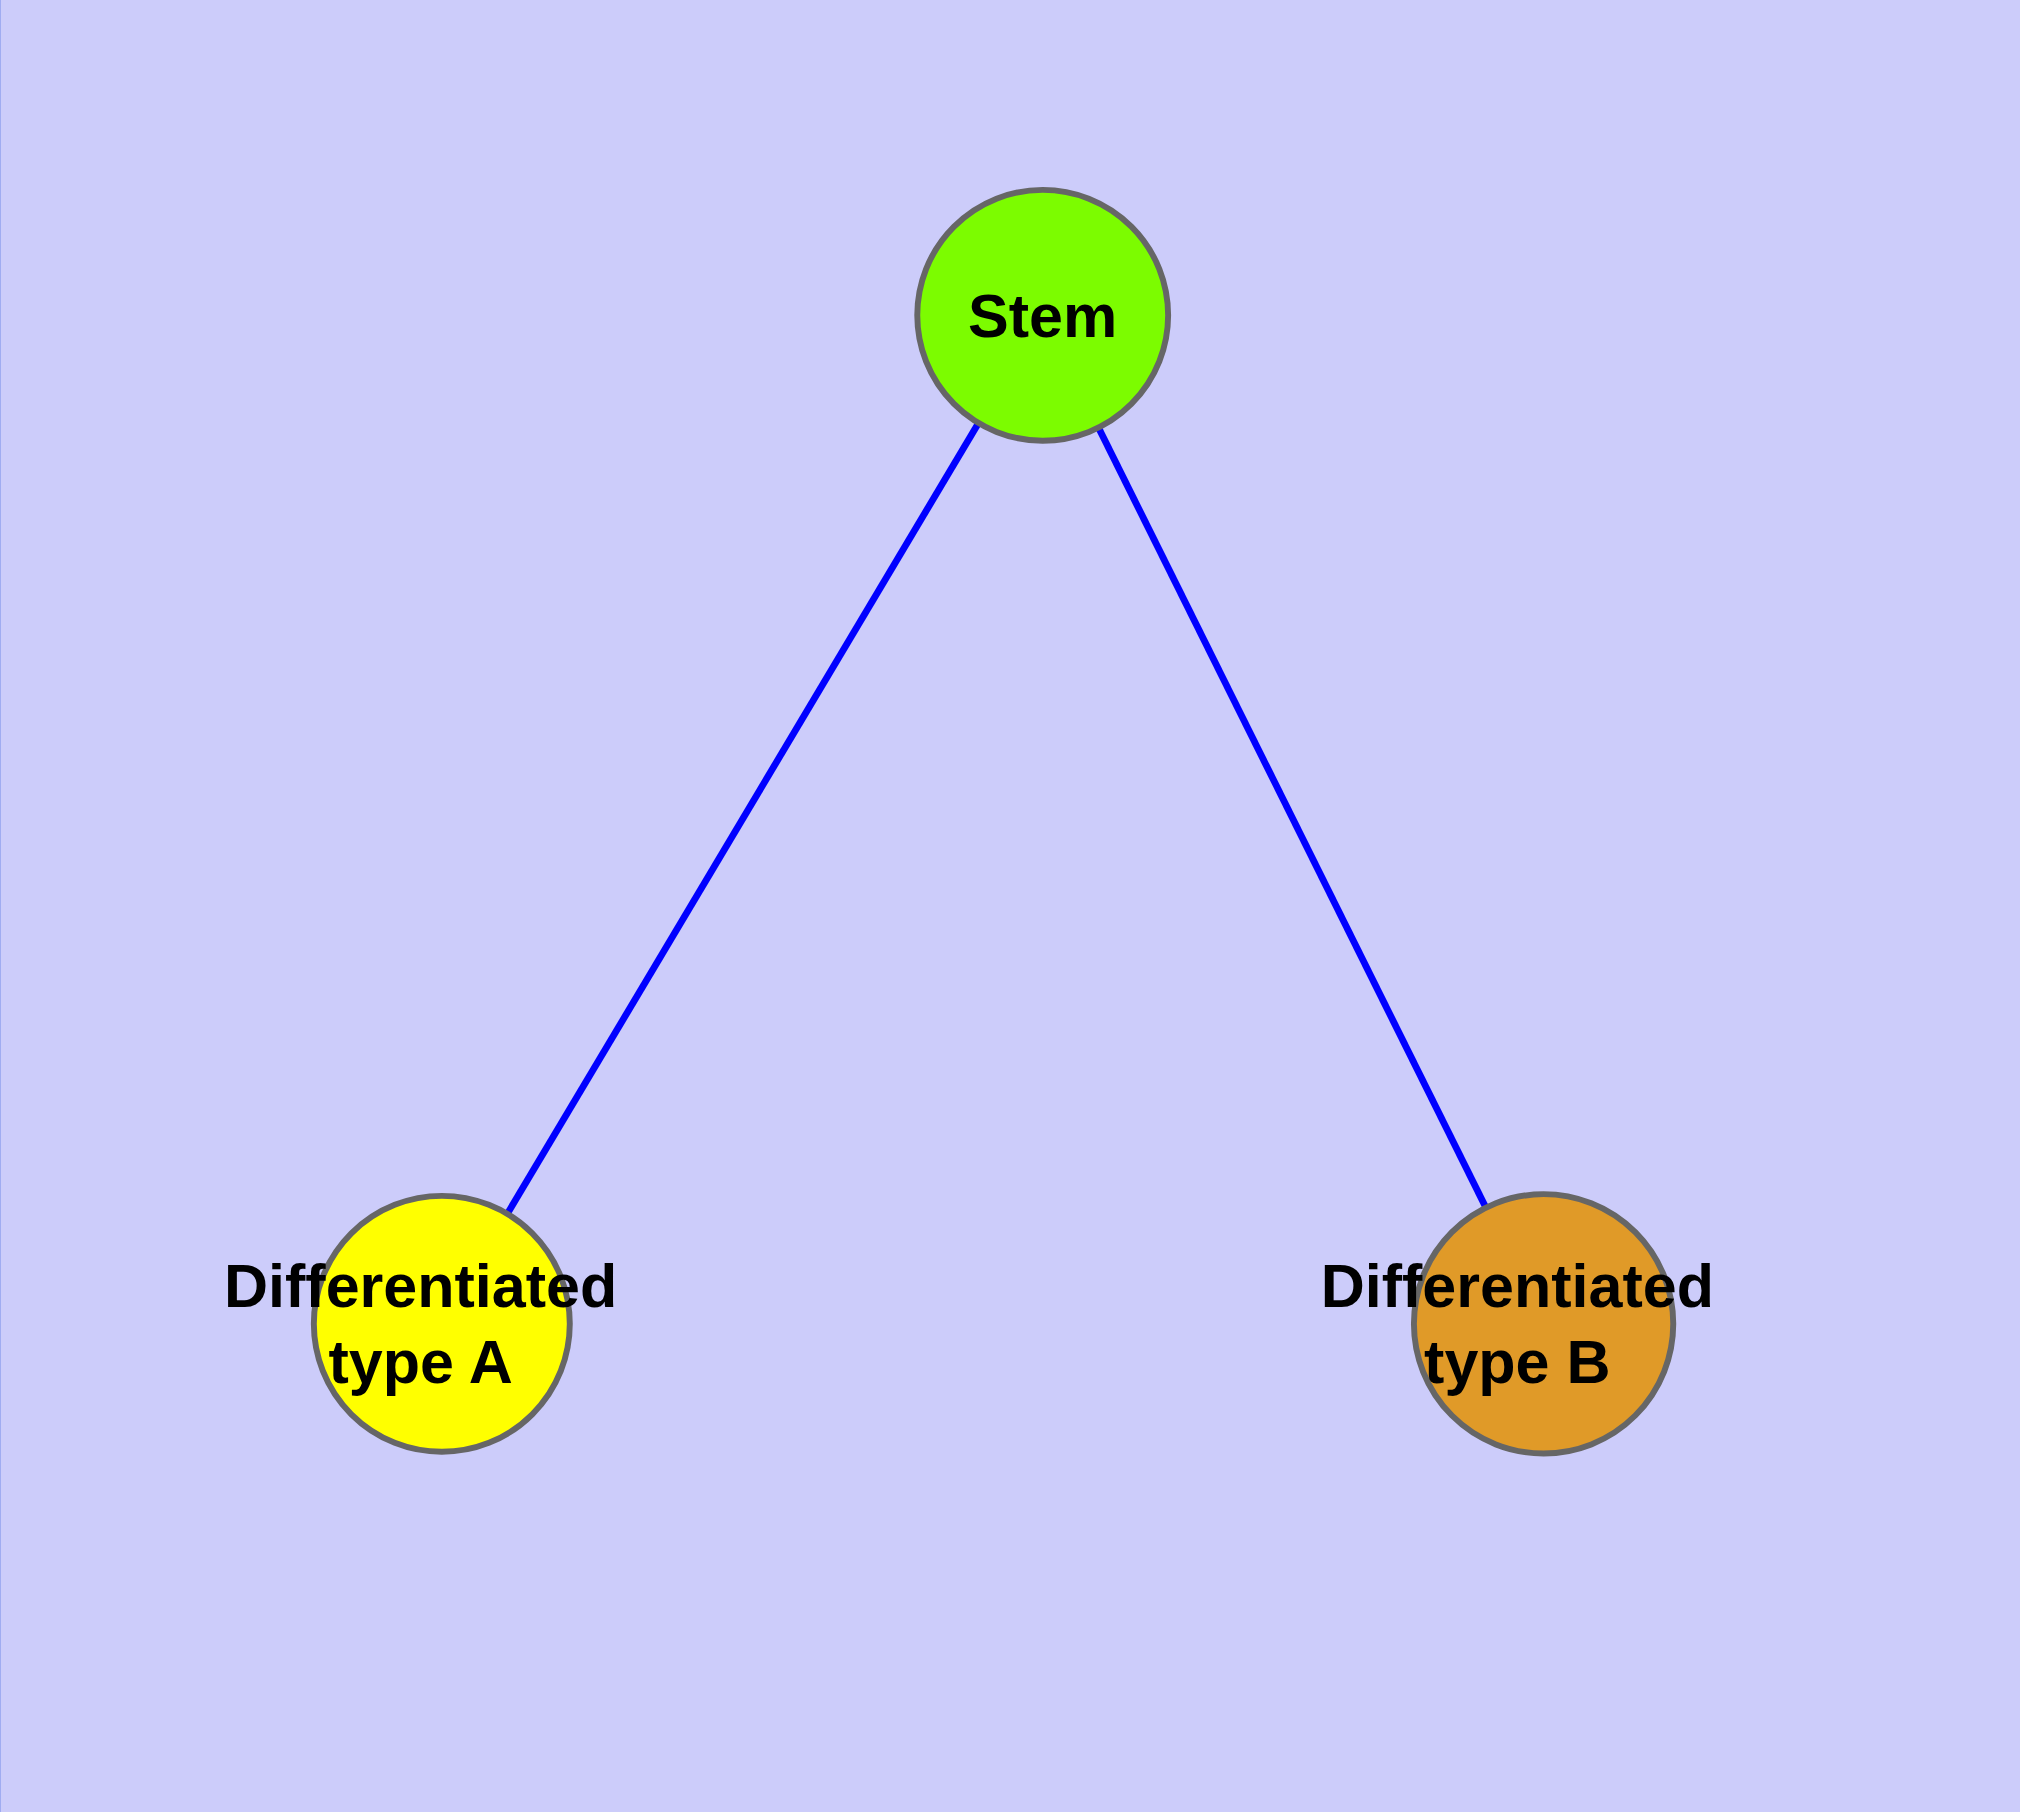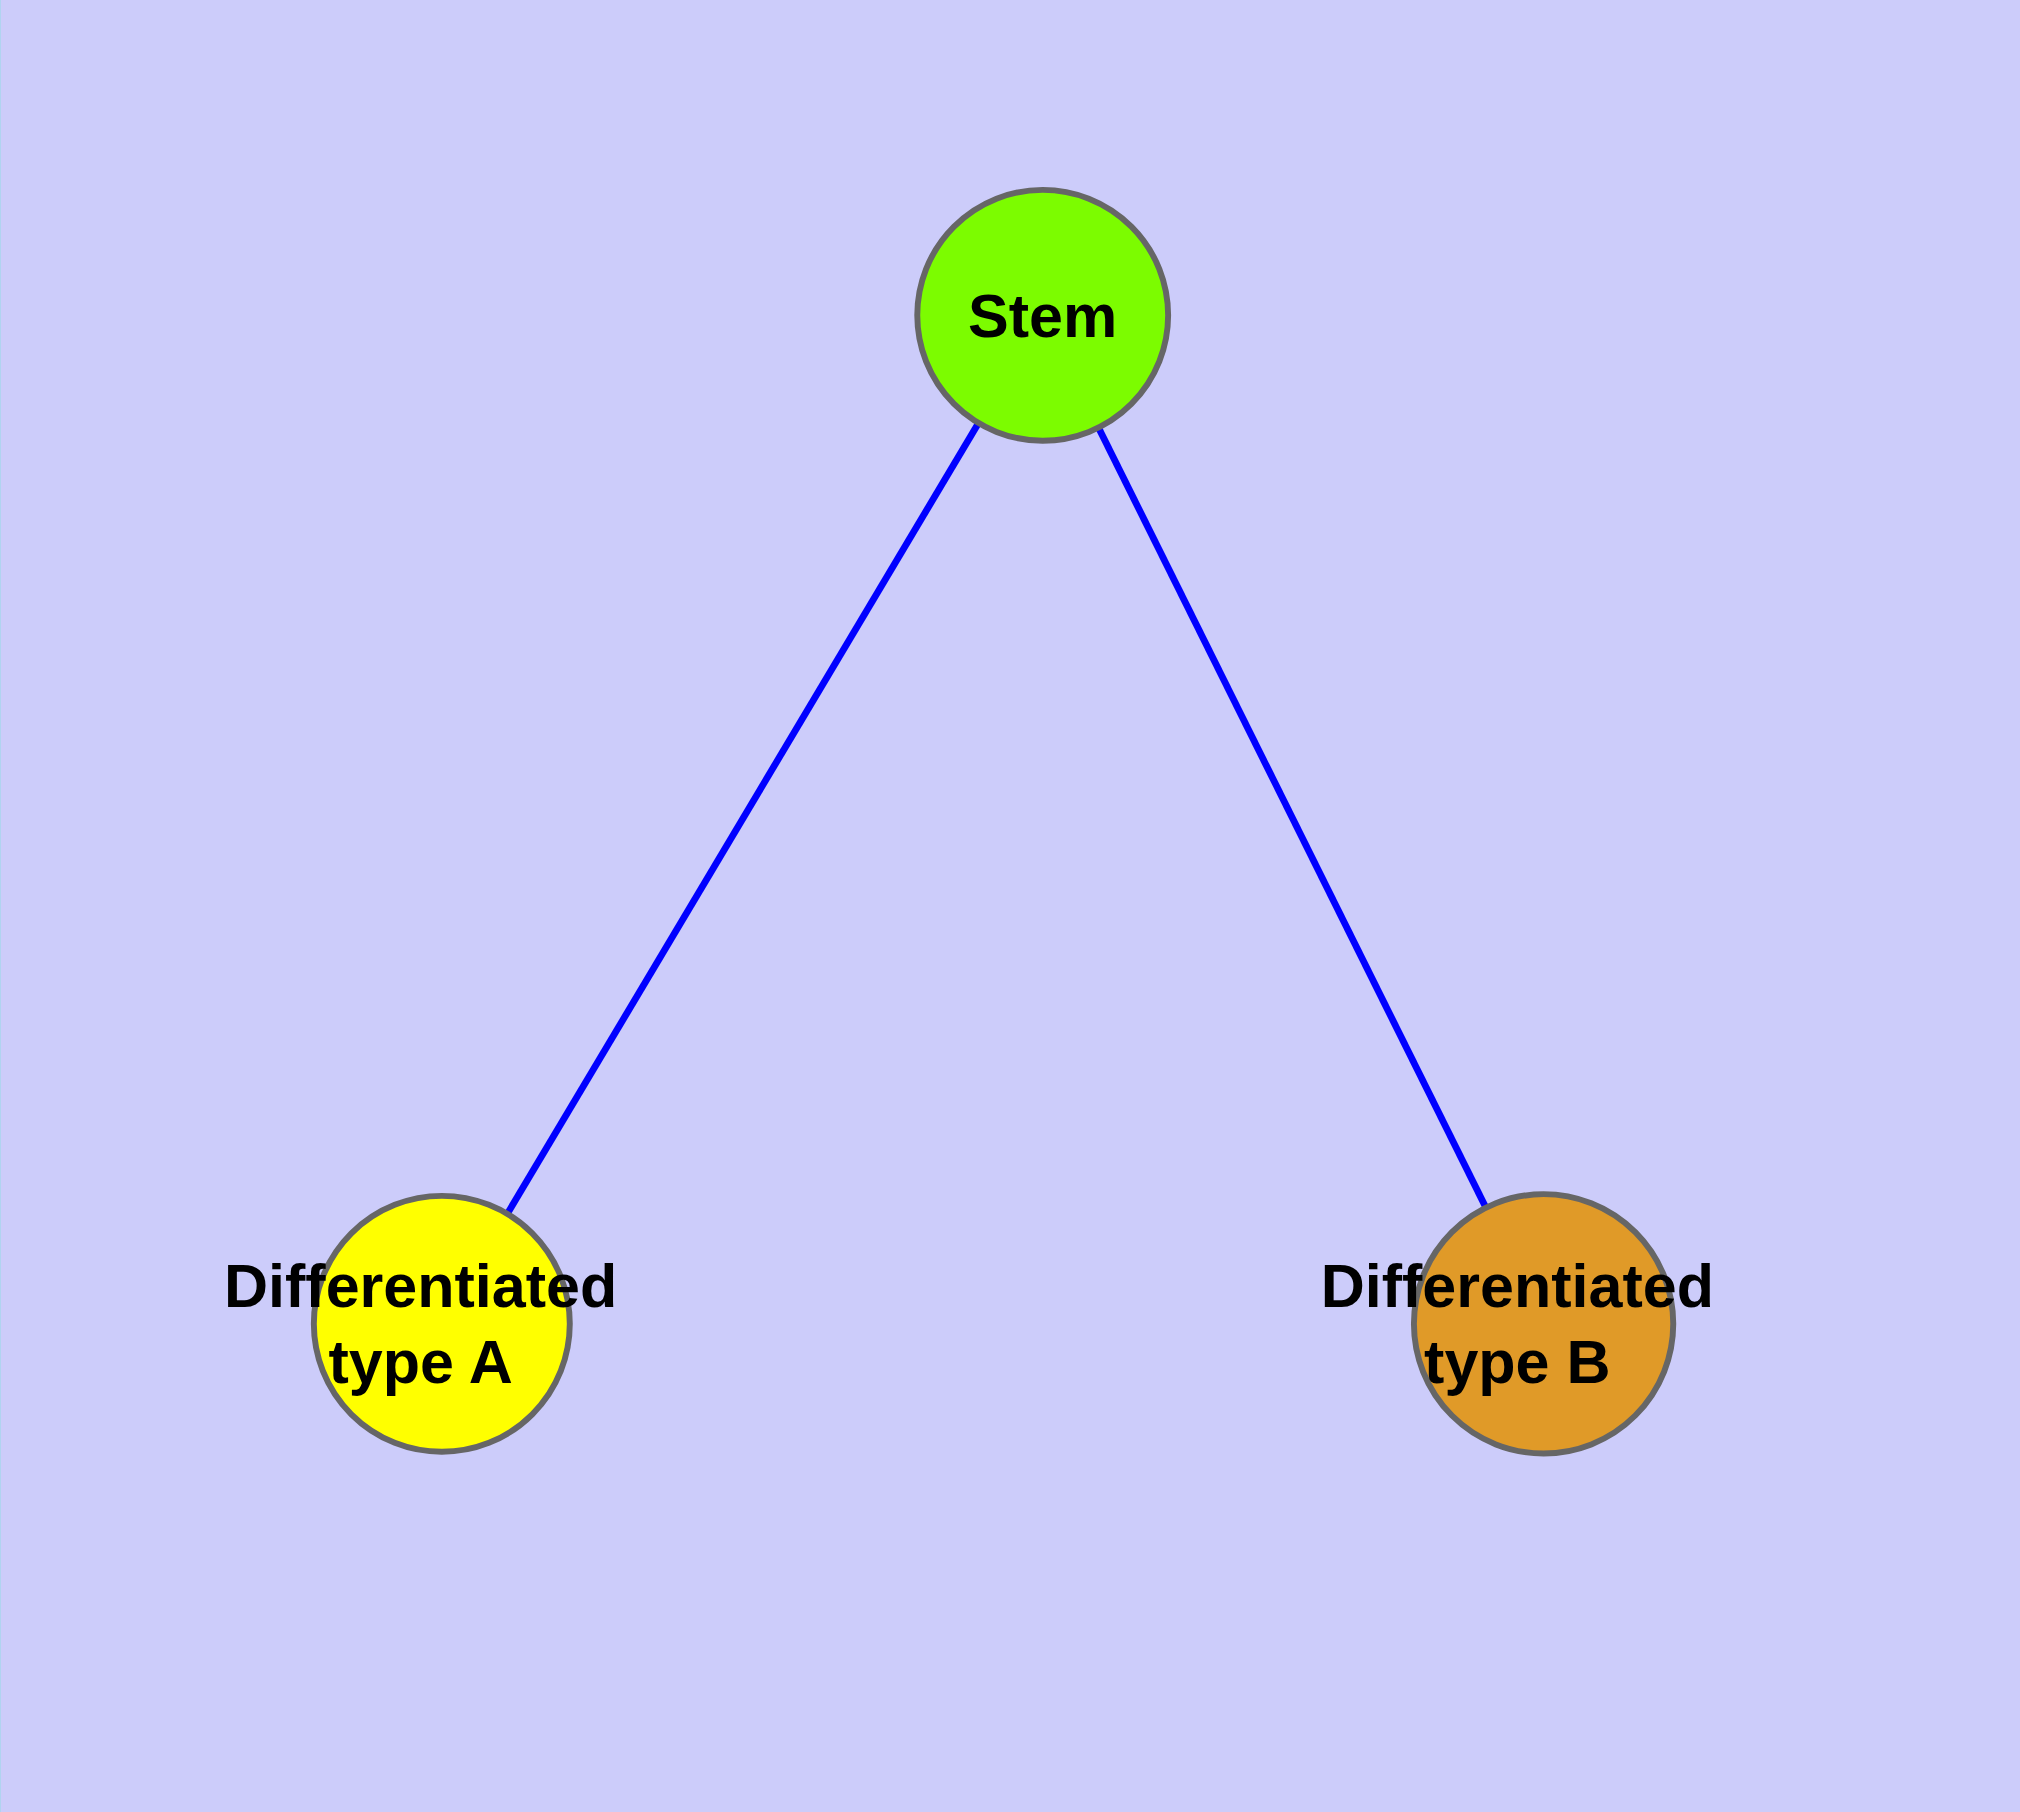--- a/index.html
+++ b/index.html
@@ -6,21 +6,21 @@
   html, body {
     margin: 0;
     padding: 0;
     background: #ffffff;
   }
   #canvas {
     position: relative;
     width: 2021px;
     height: 1812px;
     overflow: hidden;
-    background: #5eead4;
+    background: #1d4ed8;
     font-family: "Liberation Sans", "DejaVu Sans", sans-serif;
   }
   #graph-svg {
     position: absolute;
     left: 0;
     top: 0;
     width: 2021px;
     height: 1812px;
     display: block;
   }

